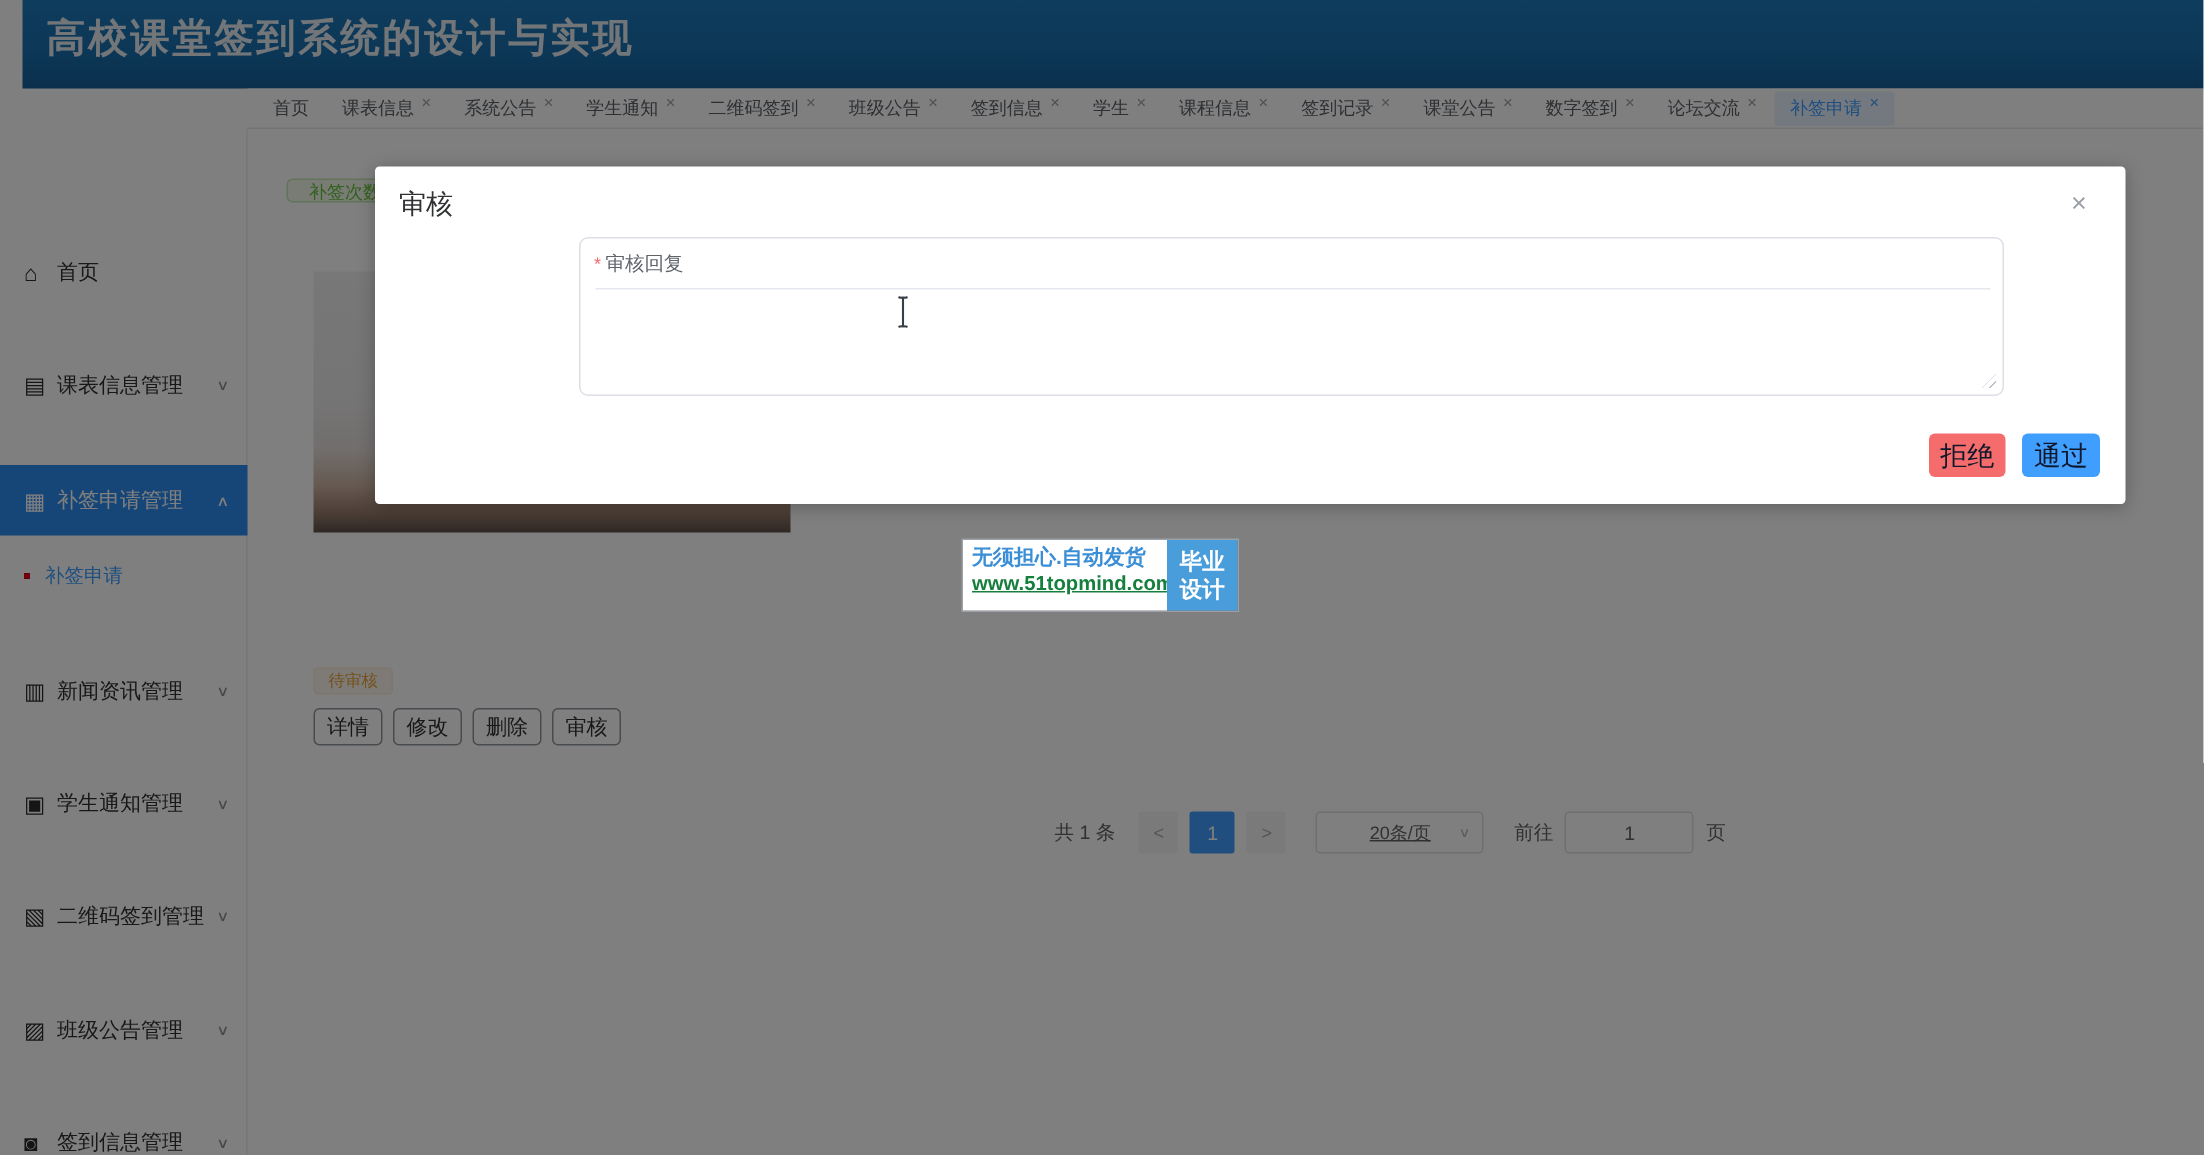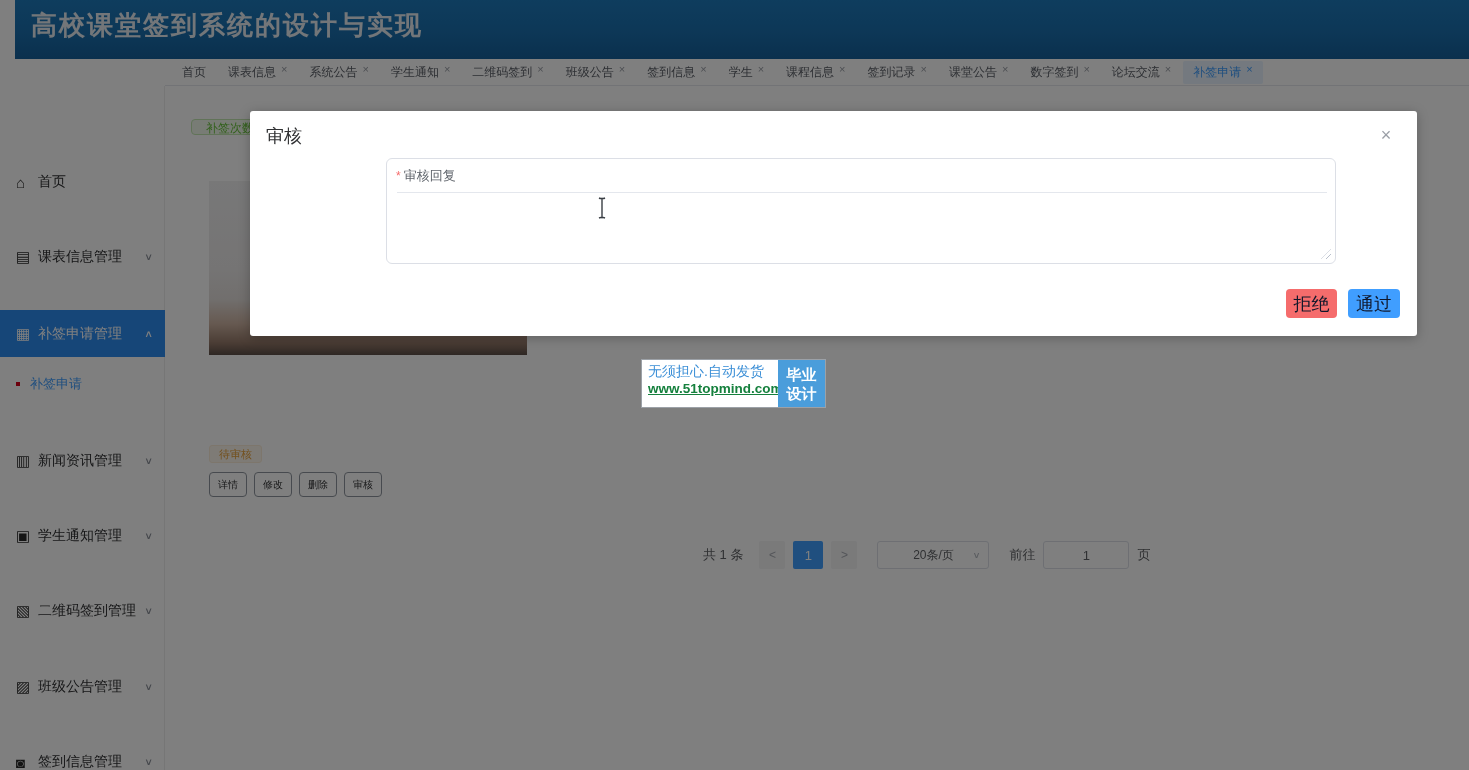--- a/index.html
+++ b/index.html
@@ -43,44 +43,44 @@
                       border-radius:4px; cursor:pointer; }
   .photo { position:absolute; left:43px; top:95px; width:318px; height:174px;
            background:linear-gradient(180deg,#f0f0f1 0%,#ebe9e9 50%,#e3dedb 68%,#cdb3a2 82%,#96robe 0); 
            background:linear-gradient(180deg,#f0f0f1 0%,#ebe9e9 50%,#e3dedb 68%,#cdb3a2 82%,#967a6a 93%,#5d4f48 100%); }
   .card-lines { position:absolute; left:43px; top:275px; font-size:14px; color:#333; line-height:21px; }
   .status-badge { position:absolute; left:43px; top:359px; height:18px; padding:0 9px;
                   background:#fdf6ec; border:1px solid #faecd8; color:#e6a23c; font-size:11px;
                   line-height:16px; border-radius:3px; display:inline-block; }
   .card-actions { position:absolute; left:43px; top:386px; display:flex; gap:7px; }
   .card-actions button { height:25px; padding:0 8px; background:#fff; border:1px solid #8f959e;
-                         border-radius:4px; font-size:10px; color:#303133; cursor:pointer; }
+                         border-radius:4px; font-size:14px; color:#303133; cursor:pointer; }
 
   
   .pager { position:absolute; left:537px; top:455px; display:flex; align-items:center;
            font-size:13px; color:#606266; }
   .pager .total { margin-right:12px; }
   .pg-btn { width:26px; height:28px; background:#f4f4f5; color:#a8abb2; border:none; border-radius:2px;
             margin:0 4px; font-size:12px; cursor:pointer; }
   .pg-num { width:30px; height:28px; background:#409eff; color:#fff; border:none; border-radius:2px;
             margin:0 4px; font-size:13px; cursor:pointer; }
   .pg-size { position:relative; width:112px; height:28px; border:1px solid #dcdfe6; border-radius:3px;
              margin-left:16px; display:flex; align-items:center; justify-content:center;
-             font-size:12px; color:#606266; cursor:pointer; }
+             font-size:12px; color:#606266; cursor:pointer;text-decoration:underline; }
   .pg-size .caret { position:absolute; right:8px; color:#b4b8bf; font-size:11px; transform:scaleY(.8); }
   .pg-goto-label { margin:0 8px 0 20px; }
   .pg-input { width:86px; height:28px; border:1px solid #dcdfe6; border-radius:3px; text-align:center;
               font-size:13px; color:#606266; outline:none; }
   .pg-unit { margin-left:8px; }
 
   
   .watermark { position:absolute; left:642px; top:360px; height:47px; display:flex; z-index:50;
                box-shadow:0 0 0 1px rgba(180,190,200,.55); }
   .wm-left { width:136px; background:#fff; padding:3px 6px 2px 6px; }
-  .wm-line1 { color:#3a8ed6; font-weight:400; font-size:14px; white-space:nowrap; }
+  .wm-line1 { color:#3a8ed6; font-weight:700; font-size:14px; white-space:nowrap; }
   .wm-line2 { color:#15803d; font-weight:700; font-size:13.5px; text-decoration:underline; white-space:nowrap; }
   .wm-badge { width:47px; background:#4a9ddb; color:#fff; font-weight:700; font-size:15px;
               display:flex; flex-direction:column; align-items:center; justify-content:center; line-height:19px; }
 
   
   .overlay { position:absolute; left:0; top:0; width:1469px; height:770px;
              background:rgba(0,0,0,.5); z-index:40; }
 
   
   .modal { position:absolute; left:250px; top:111px; width:1167px; height:225px; background:#fff;

